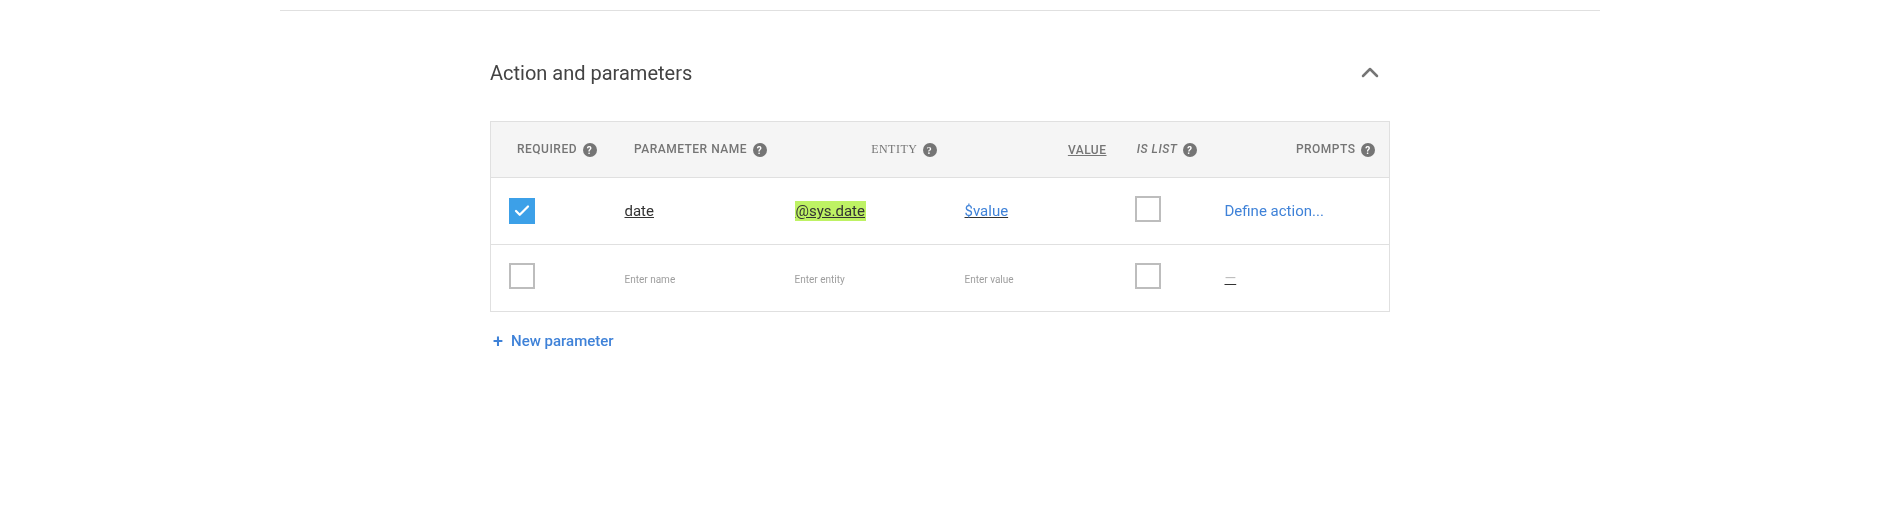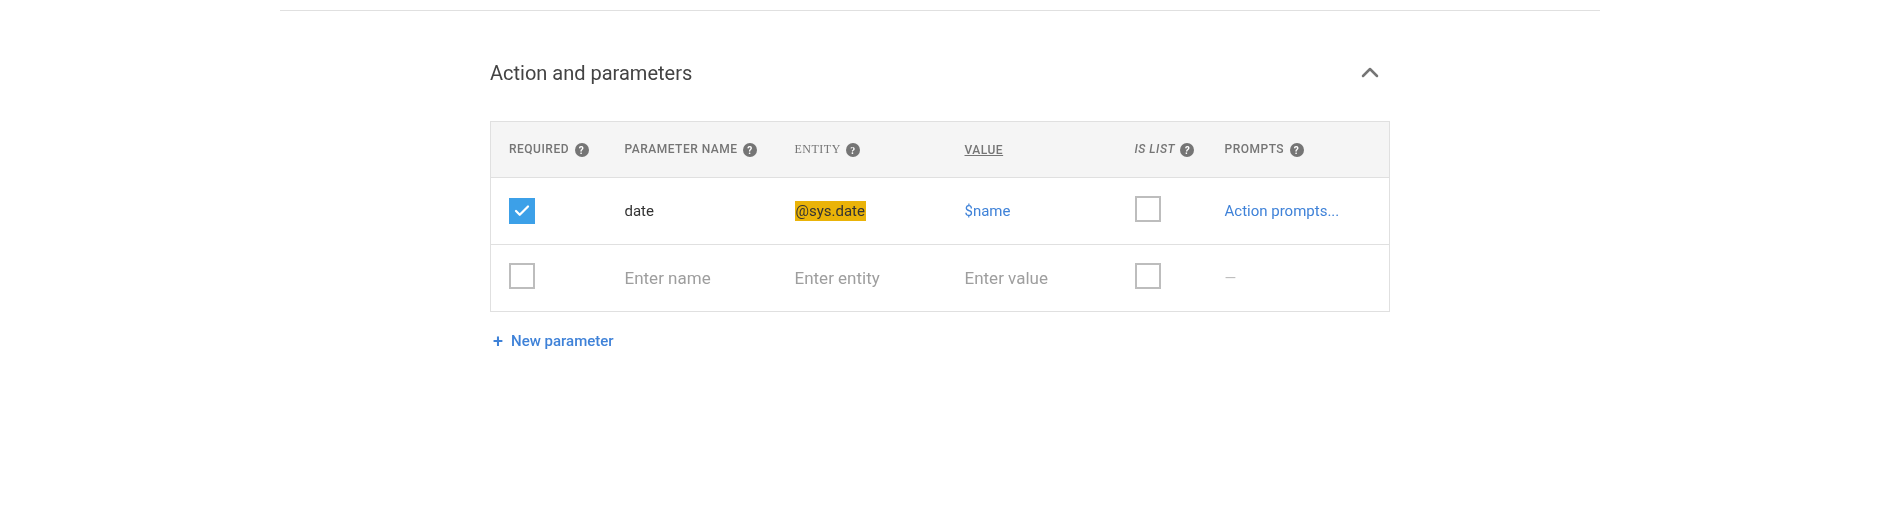--- a/index.html
+++ b/index.html
@@ -67,21 +67,21 @@
     }
     .params-table {
       width: 100%;
       border: 1px solid #e0e0e0;
       border-collapse: collapse;
     }
     .params-table thead {
       background: #f5f5f5;
     }
     .params-table th {
-      text-align: left;
+      text-align: right;
       padding: 20px 14px;
       font-size: 12px;
       font-weight: 500;
       color: #757575;
       letter-spacing: 0.5px;
       text-transform: uppercase;
       border-bottom: 1px solid #e0e0e0;
     }
     .params-table th.col-required { width: 120px; padding-left: 18px;}
     .params-table th.col-name { width: 170px; }
@@ -101,20 +101,21 @@
       font-size: 10px;
       font-weight: bold;
       margin-left: 2px;
       vertical-align: middle;
     }
     .params-table td {
       padding: 18px 14px;
       border-top: 1px solid #e0e0e0;
       font-size: 15px;
       vertical-align: middle;
+      text-decoration: underline;
     }
     .params-table td:first-child {
       padding-left: 18px;
     }
     .checkbox {
       width: 26px;
       height: 26px;
       display: inline-flex;
       align-items: center;
       justify-content: center;
@@ -126,21 +127,21 @@
       background: #3ca0e8;
       border-color: #3ca0e8;
     }
     .checkbox.checked svg {
       stroke: #fff;
     }
     .checkbox:not(.checked) svg {
       display: none;
     }
     .entity-highlight {
-      background: #eab308;
+      background: #bef264;
       color: #333;
       padding: 1px 1px;
     }
     .value-text {
       color: #3f82d8;
     }
     .prompts-link {
       color: #3f82d8;
       text-decoration: none;
       cursor: pointer;
@@ -159,21 +160,21 @@
       padding: 18px 3px;
       cursor: pointer;
       font-weight: 500;
     }
     .add-param .plus {
       font-size: 18px;
     }
     .cell-input {
       border: none;
       outline: none;
-      font-size: 17px;
+      font-size: 10px;
       color: #333;
       font-family: inherit;
       width: 100%;
       background: transparent;
     }
     .cell-input::placeholder {
       color: #9e9e9e;
     }
   </style>
 </head>
@@ -229,29 +230,29 @@
                 </svg>
             </span>
           </td>
           <td>
             <span>date</span>
           </td>
           <td>
             <span class="entity-highlight">@sys.date</span>
           </td>
           <td>
-            <span class="value-text">$name</span>
+            <span class="value-text">$value</span>
           </td>
           <td>
             <span class="checkbox">
               
             </span>
           </td>
           <td>
-            <a class="prompts-link">Action prompts...</a>
+            <a class="prompts-link">Define action...</a>
           </td>
         </tr>
         <tr>
           <td>
             <span class="checkbox">
               
             </span>
           </td>
           <td>
             <input class="cell-input" placeholder="Enter name" style="">

